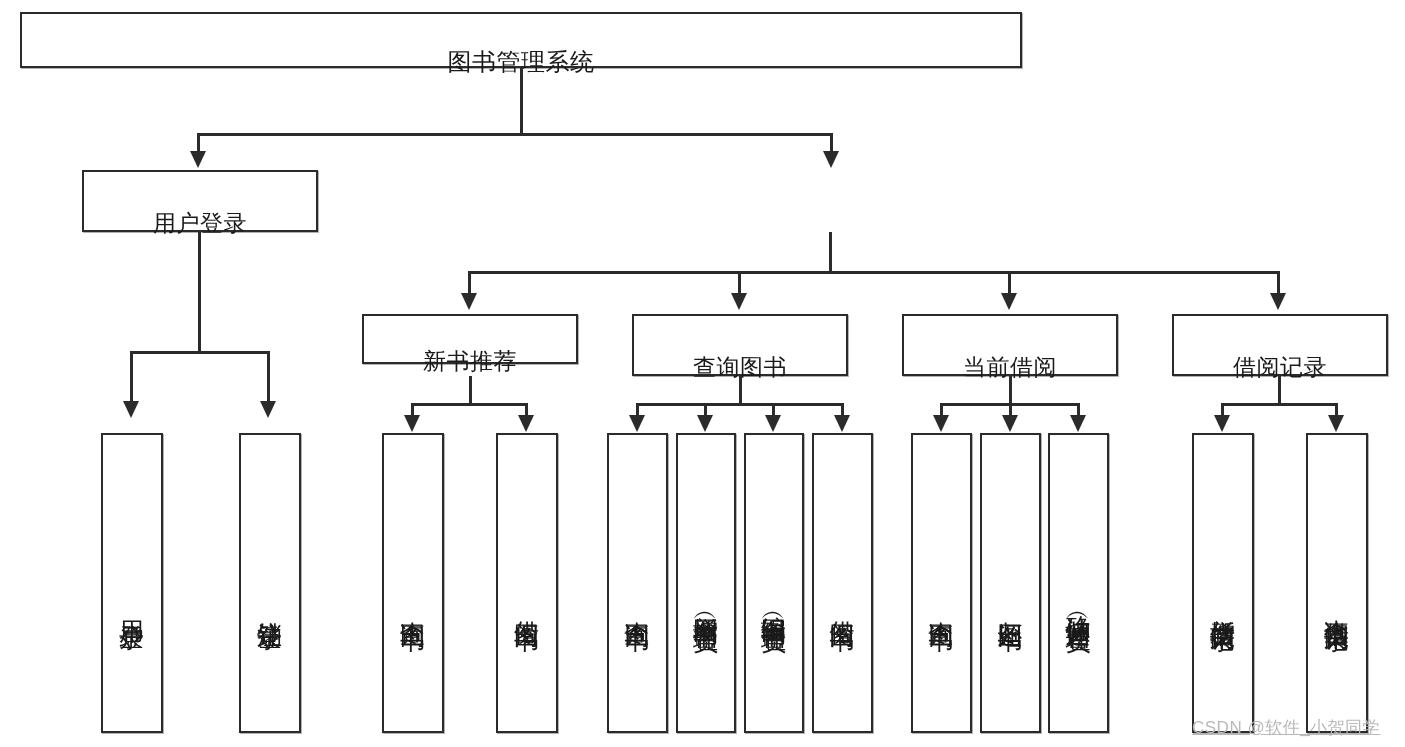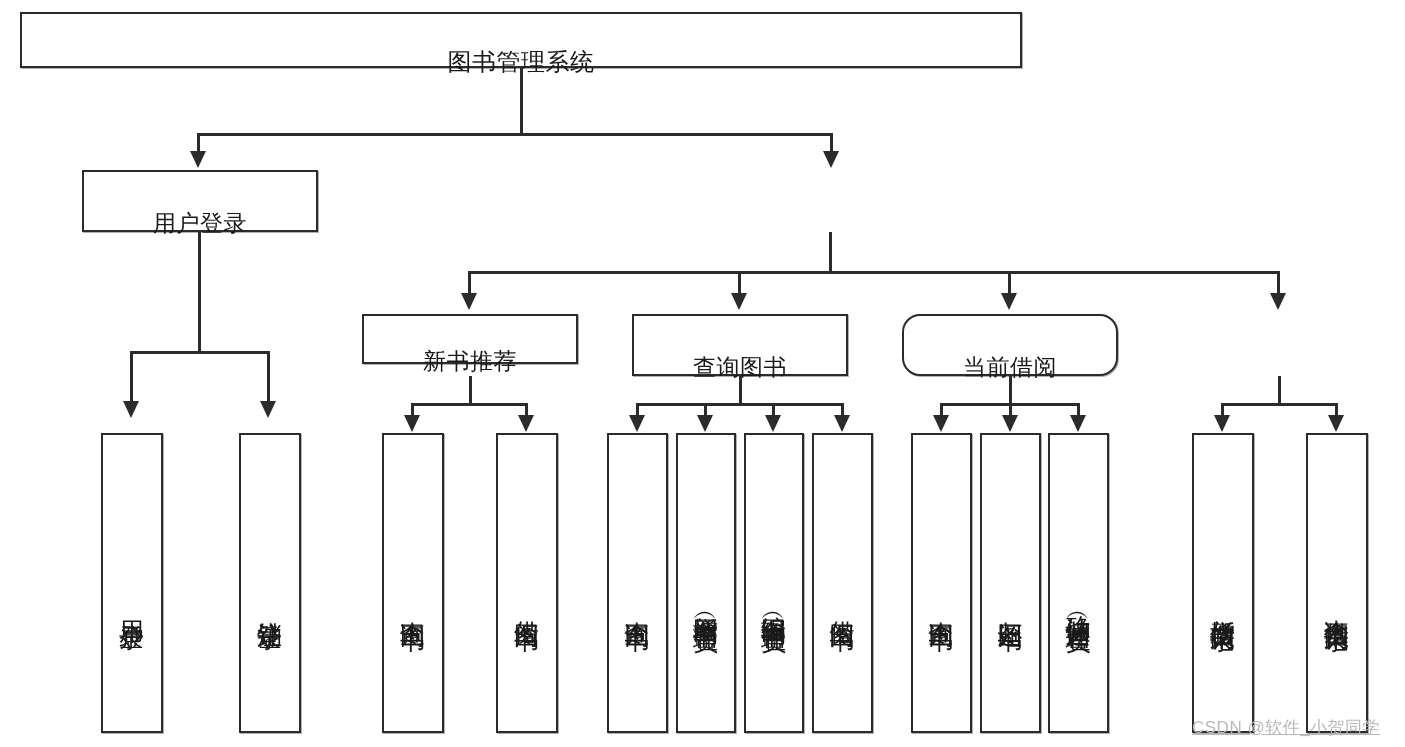--- a/index.html
+++ b/index.html
@@ -125,22 +125,25 @@
   <div class="arrow" style="left:1001px; top:293px;"></div>
   <div class="conn v" style="left:1277px; top:271px; width:3px; height:24px;"></div>
   <div class="arrow" style="left:1270px; top:293px;"></div>
 
   <div class="node horiz" style="left:362px; top:314px; width:216px; height:50px;">
     <span class="label">新书推荐</span>
   </div>
   <div class="node horiz" style="left:632px; top:314px; width:216px; height:62px;">
     <span class="label">查询图书</span>
   </div>
-  <div class="node horiz" style="left:902px; top:314px; width:216px; height:62px;border-radius:18px;">
+  <div class="node horiz" style="left:902px; top:314px; width:216px; height:62px;">
     <span class="label">当前借阅</span>
+  </div>
+  <div class="node horiz" style="left:1172px; top:314px; width:216px; height:62px;">
+    <span class="label">借阅记录</span>
   </div>
 
   <div class="conn v" style="left:469px; top:376px; width:3px; height:30px;"></div>
   <div class="conn h" style="left:411px; top:403px; width:117px; height:3px;"></div>
   <div class="conn v" style="left:411px; top:403px; width:3px; height:14px;"></div>
   <div class="arrow" style="left:404px; top:415px;"></div>
   <div class="conn v" style="left:525px; top:403px; width:3px; height:14px;"></div>
   <div class="arrow" style="left:518px; top:415px;"></div>
 
   <div class="conn v" style="left:739px; top:376px; width:3px; height:30px;"></div>

